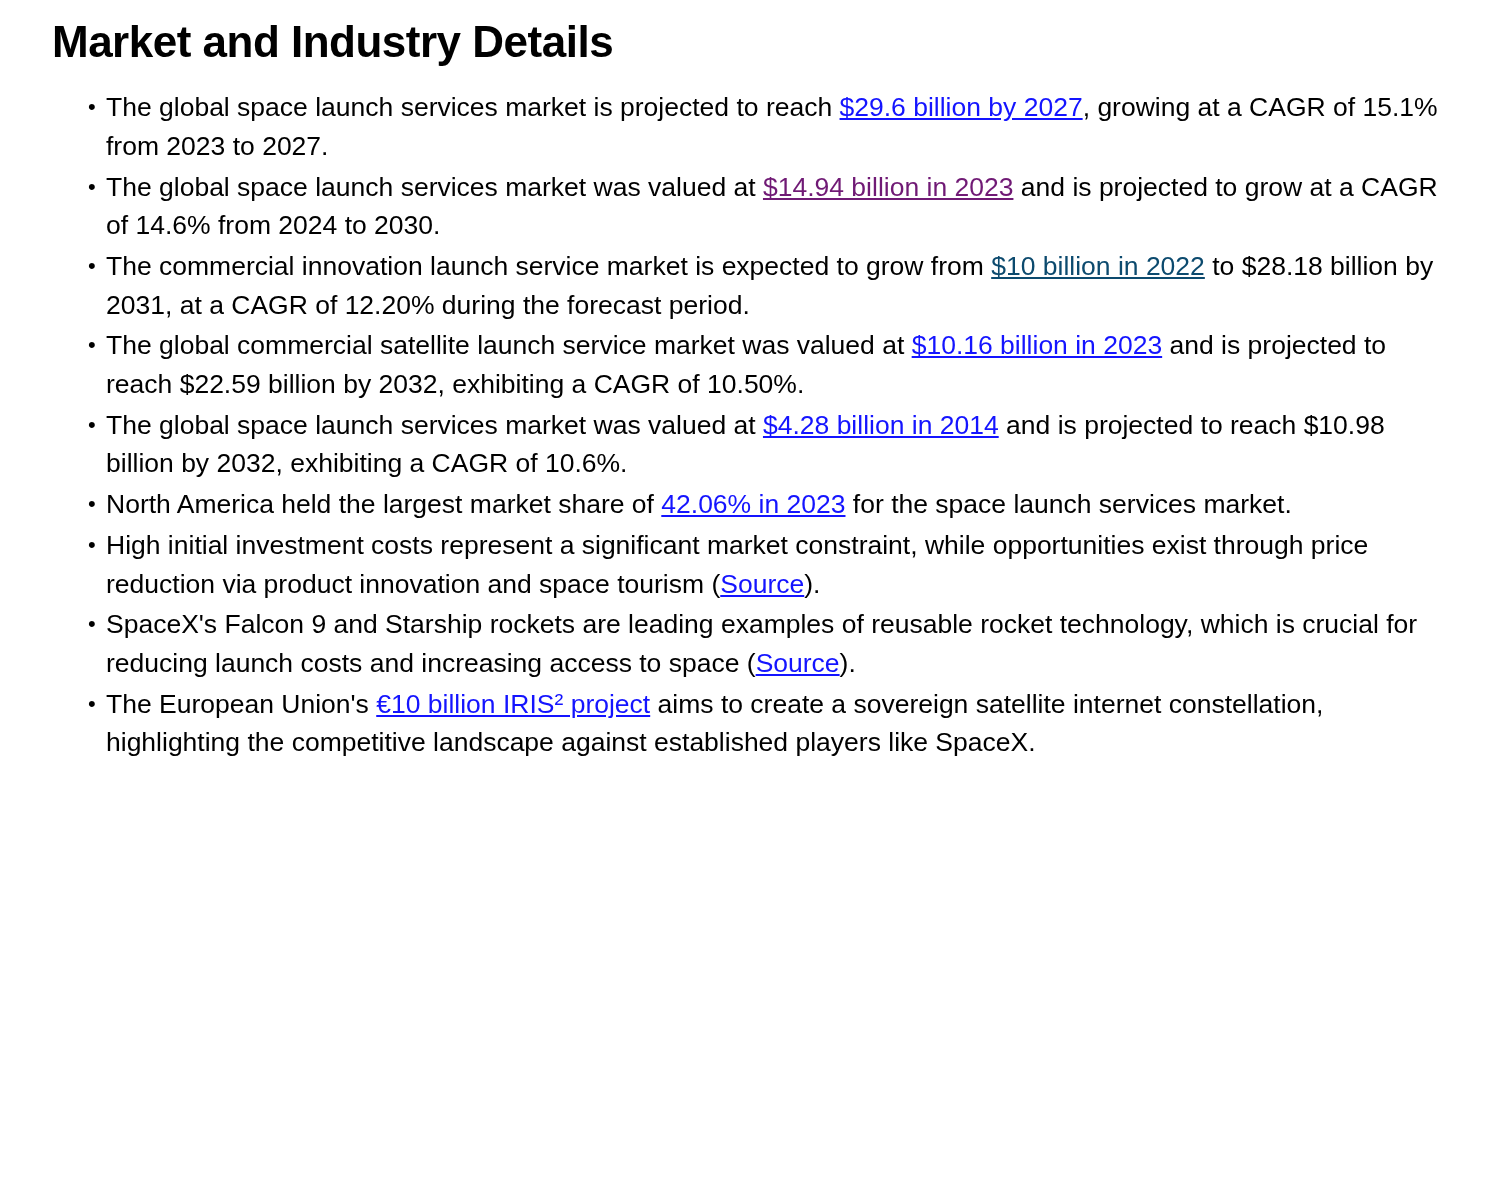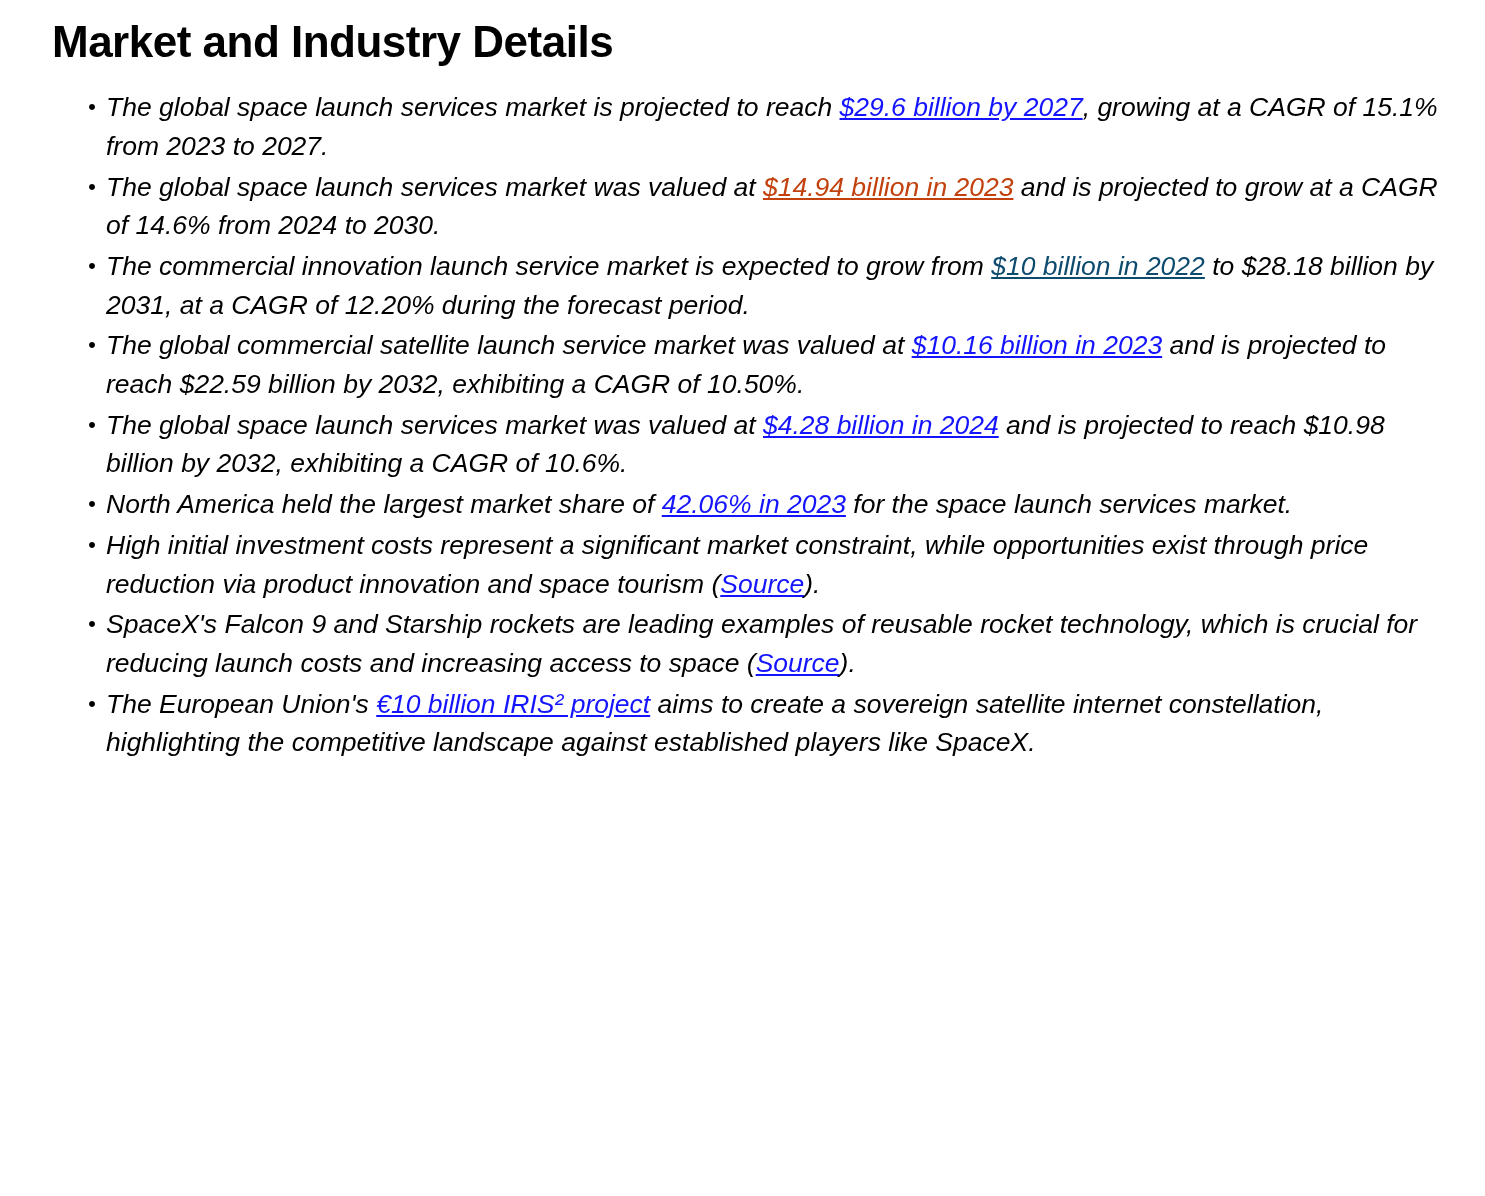--- a/index.html
+++ b/index.html
@@ -22,21 +22,20 @@
     font-size: 44px;
     font-weight: bold;
     letter-spacing: -0.5px;
     margin: 6px 0 22px 8px;
     line-height: 1.12;
   }
   ul.bullet-list {
     list-style: none;
     margin: 0;
     padding: 0;
-    font-style: italic;
   }
   ul.bullet-list > li {
     position: relative;
     padding-left: 62px;
     margin-bottom: 2px;
     font-size: 26.5px;
     line-height: 1.46;
   }
   ul.bullet-list > li::before {
     content: "\2022";
@@ -52,22 +51,22 @@
     text-underline-offset: 2px;
   }
 </style>
 </head>
 <body>
 
 <div class="page">
   <h1 class="doc-title">Market and Industry Details</h1>
   <ul class="bullet-list">
       <li><span>The global space launch services market is projected to reach </span><a class="doc-link" href="#" style="color: rgb(20, 20, 255);">$29.6 billion by 2027</a><span>, growing at a CAGR of 15.1% from 2023 to 2027.</span></li>
-      <li><span>The global space launch services market was valued at </span><a class="doc-link" href="#" style="color: #c2410c;">$14.94 billion in 2023</a><span> and is projected to grow at a CAGR of 14.6% from 2024 to 2030.</span></li>
+      <li><span>The global space launch services market was valued at </span><a class="doc-link" href="#" style="color: #701a75;">$14.94 billion in 2023</a><span> and is projected to grow at a CAGR of 14.6% from 2024 to 2030.</span></li>
       <li><span>The commercial innovation launch service market is expected to grow from </span><a class="doc-link" href="#" style="color: #0c4a6e;">$10 billion in 2022</a><span> to $28.18 billion by 2031, at a CAGR of 12.20% during the forecast period.</span></li>
       <li><span>The global commercial satellite launch service market was valued at </span><a class="doc-link" href="#" style="color: rgb(20, 20, 255); margin-top: 25px;">$10.16 billion in 2023</a><span> and is projected to reach $22.59 billion by 2032, exhibiting a CAGR of 10.50%.</span></li>
-      <li><span>The global space launch services market was valued at </span><a class="doc-link" href="#" style="color: rgb(20, 20, 255);">$4.28 billion in 2024</a><span> and is projected to reach $10.98 billion by 2032, exhibiting a CAGR of 10.6%.</span></li>
+      <li><span>The global space launch services market was valued at </span><a class="doc-link" href="#" style="color: rgb(20, 20, 255);">$4.28 billion in 2014</a><span> and is projected to reach $10.98 billion by 2032, exhibiting a CAGR of 10.6%.</span></li>
       <li><span>North America held the largest market share of </span><a class="doc-link" href="#" style="color: rgb(20, 20, 255);">42.06% in 2023</a><span> for the space launch services market.</span></li>
       <li><span>High initial investment costs represent a significant market constraint, while opportunities exist through price reduction via product innovation and space tourism (</span><a class="doc-link" href="#" style="color: rgb(20, 20, 255);">Source</a><span>).</span></li>
       <li><span>SpaceX's Falcon 9 and Starship rockets are leading examples of reusable rocket technology, which is crucial for reducing launch costs and increasing access to space (</span><a class="doc-link" href="#" style="color: rgb(20, 20, 255);">Source</a><span>).</span></li>
       <li><span>The European Union's </span><a class="doc-link" href="#" style="color: rgb(20, 20, 255); text-align: center;">€10 billion IRIS² project</a><span> aims to create a sovereign satellite internet constellation, highlighting the competitive landscape against established players like SpaceX.</span></li>
     </ul>
 </div>
 
 </body></html>

